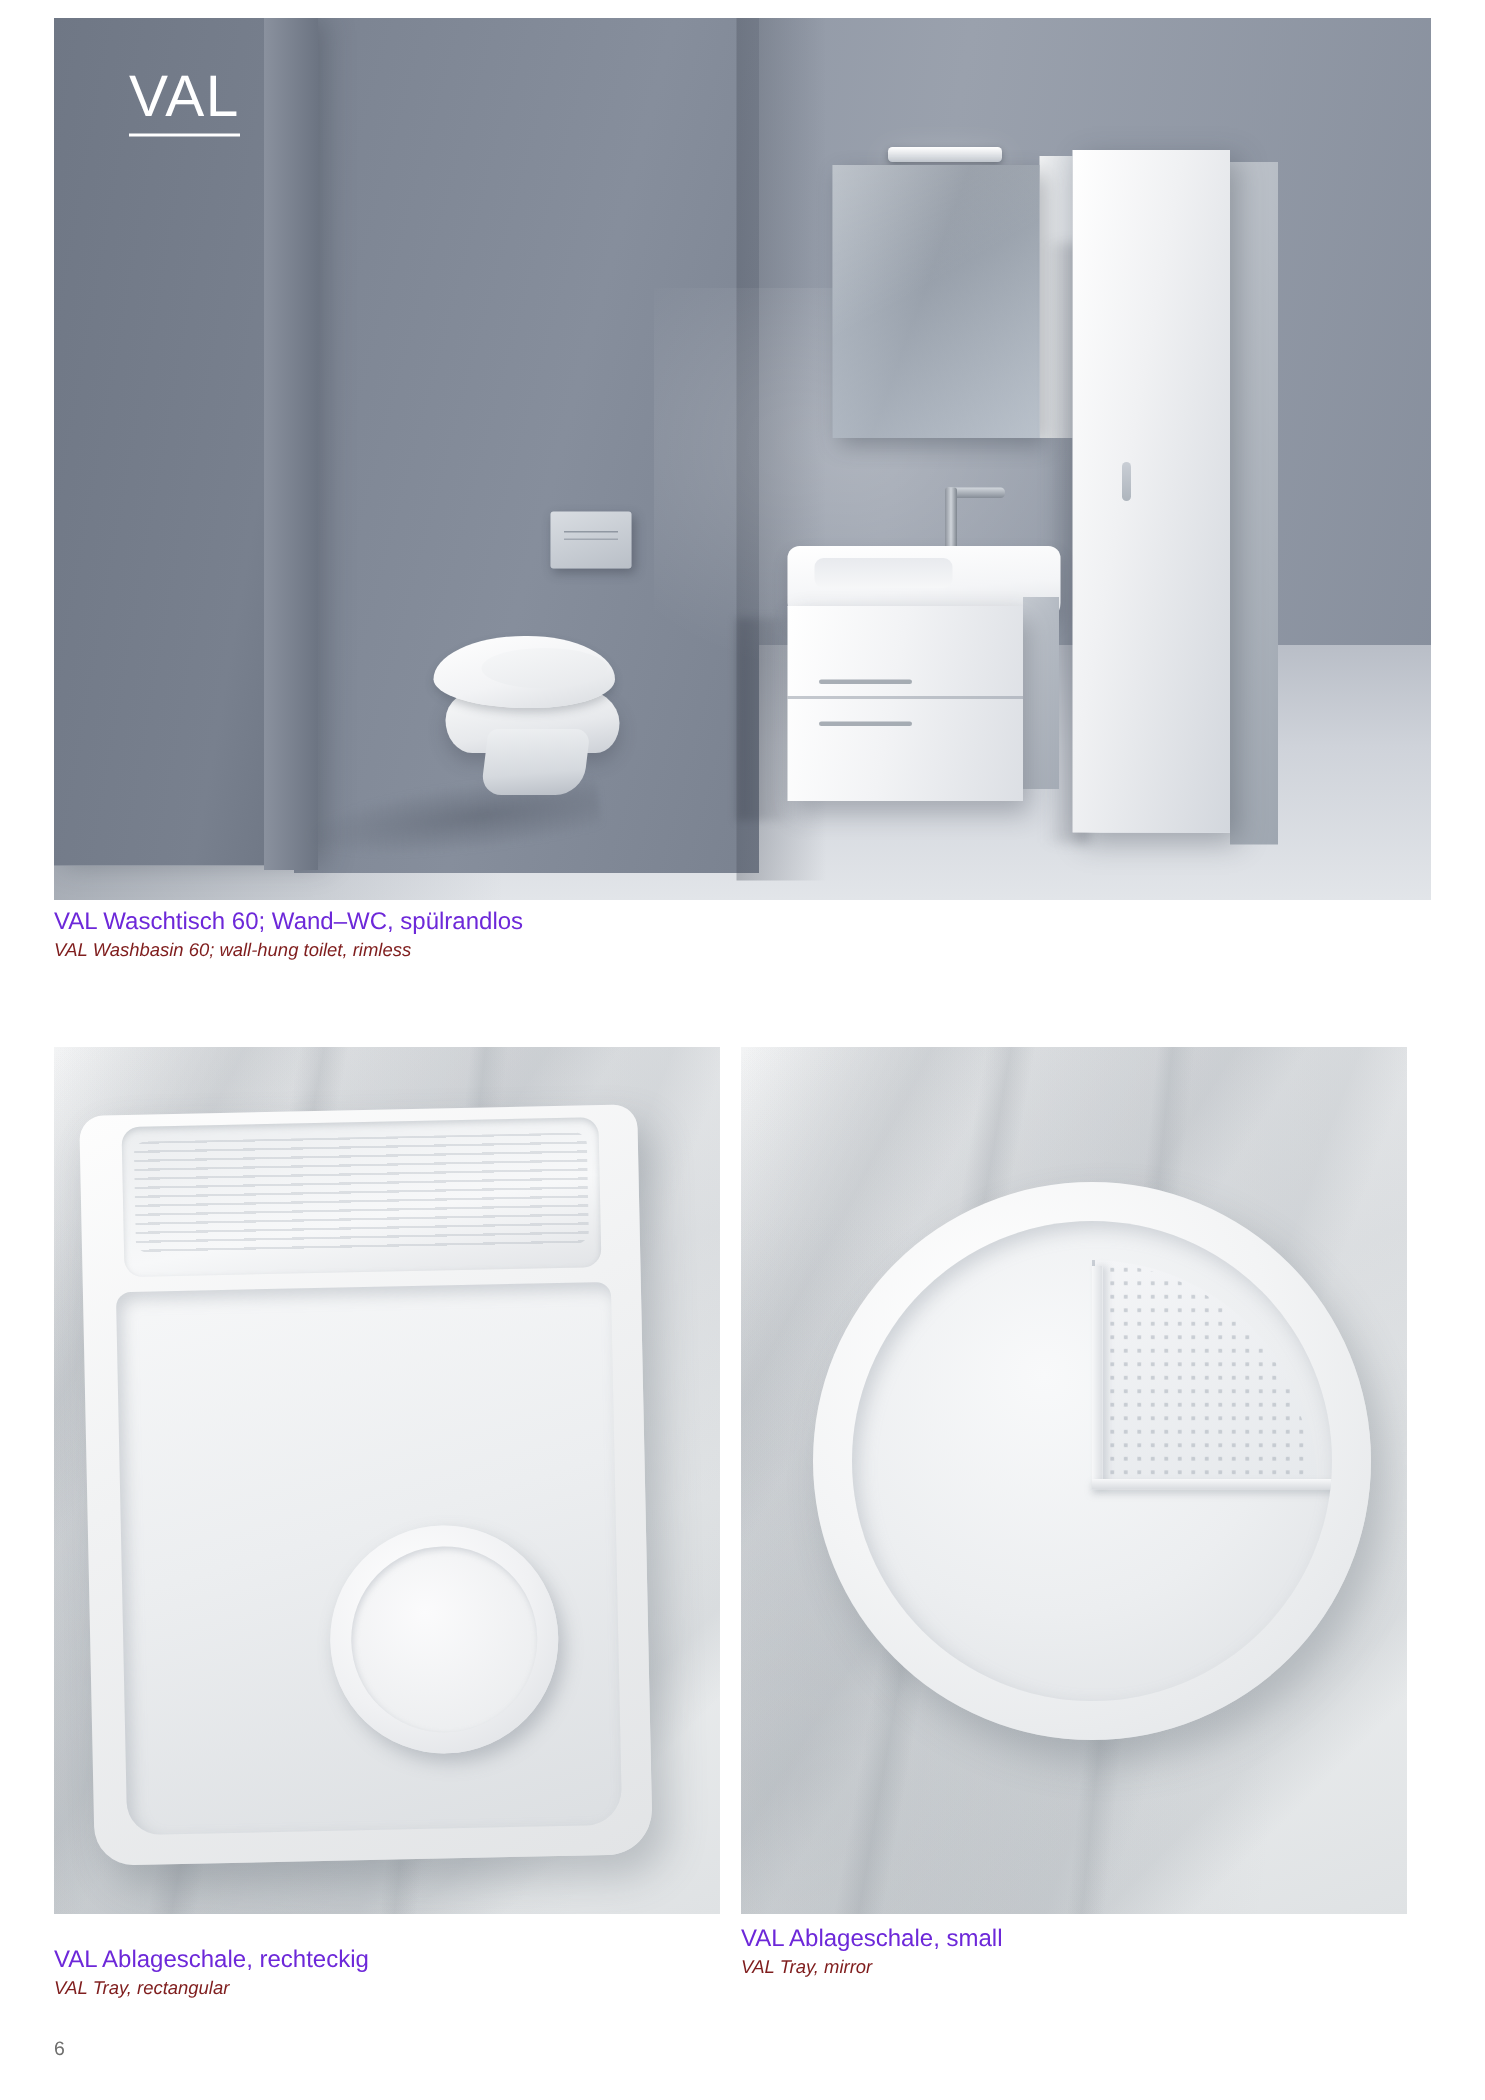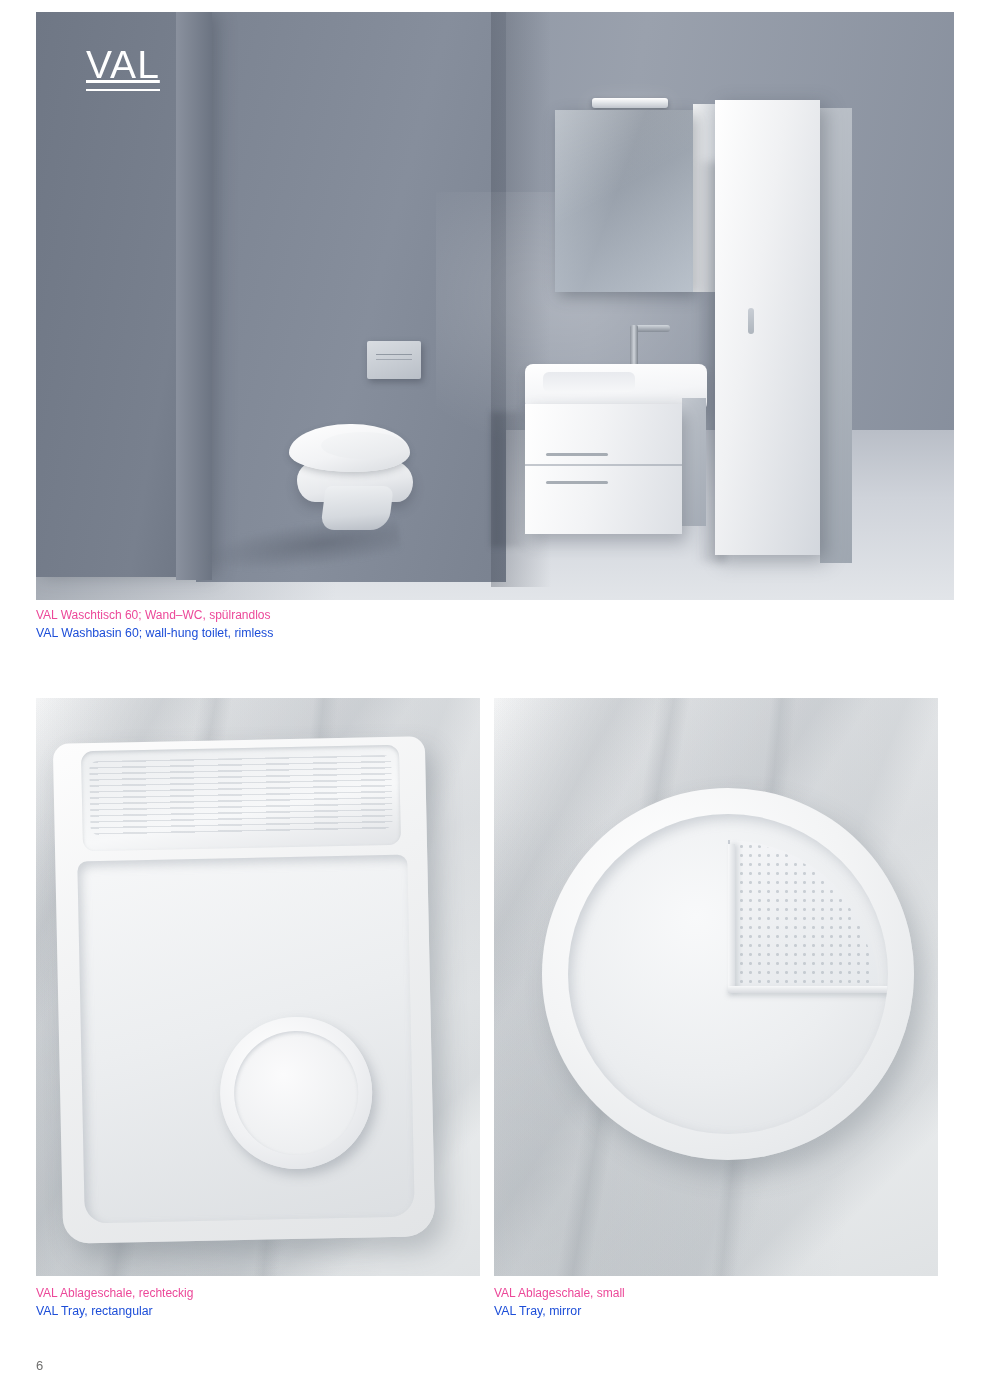--- a/index.html
+++ b/index.html
@@ -265,29 +265,30 @@
   .caption-row {
     position: absolute;
     left: 36px;
     top: 606px;
     width: 918px;
   }
   .cap-block { position: absolute; top: 0; }
   .cap-left { left: 0; width: 268px; }
   .cap-right { left: 268px; width: 650px; }
   .cap-de {
-    font-size: 12px;
+    font-size: 16px;
     line-height: 18px;
-    color: #ec4899;
+    color: #6d28d9;
     white-space: nowrap;
   }
   .cap-en {
     font-size: 12.3px;
     line-height: 18px;
-    color: #1d4ed8;
+    color: #7f1d1d;
+    font-style: italic;
     white-space: nowrap;
   }
 
   
   .photo {
     position: absolute;
     top: 698px;
     width: 444px;
     height: 578px;
     overflow: hidden;
@@ -409,37 +410,36 @@
   .tray-round .divider-v {
     position: absolute;
     left: 50%; top: 30px;
     width: 7px; height: 148px;
     background: linear-gradient(90deg, #f7f8f9, #dcdfe3);
     box-shadow: 3px 0 5px rgba(140,148,158,.30);
   }
 
   
   .cap2 { position: absolute; top: 1284px; }
-  .cap2-left { left: 36px; }
+  .cap2-left { left: 36px; margin-top: 14px; }
   .cap2-right { left: 494px; }
 
   
   .brand-title {
     position: absolute;
     left: 50px;
     top: 30px;
     font-size: 39px;
     line-height: 46px;
     letter-spacing: 1px;
     color: #ffffff;
     font-weight: 400;
     border-bottom: 2px solid #ffffff;
     padding-bottom: 1px;
     display: inline-block;
-    text-decoration: underline;
   }
 
   
   .page-num {
     position: absolute;
     left: 36px;
     top: 1358px;
     font-size: 13px;
     color: #6f6f6e;
   }

